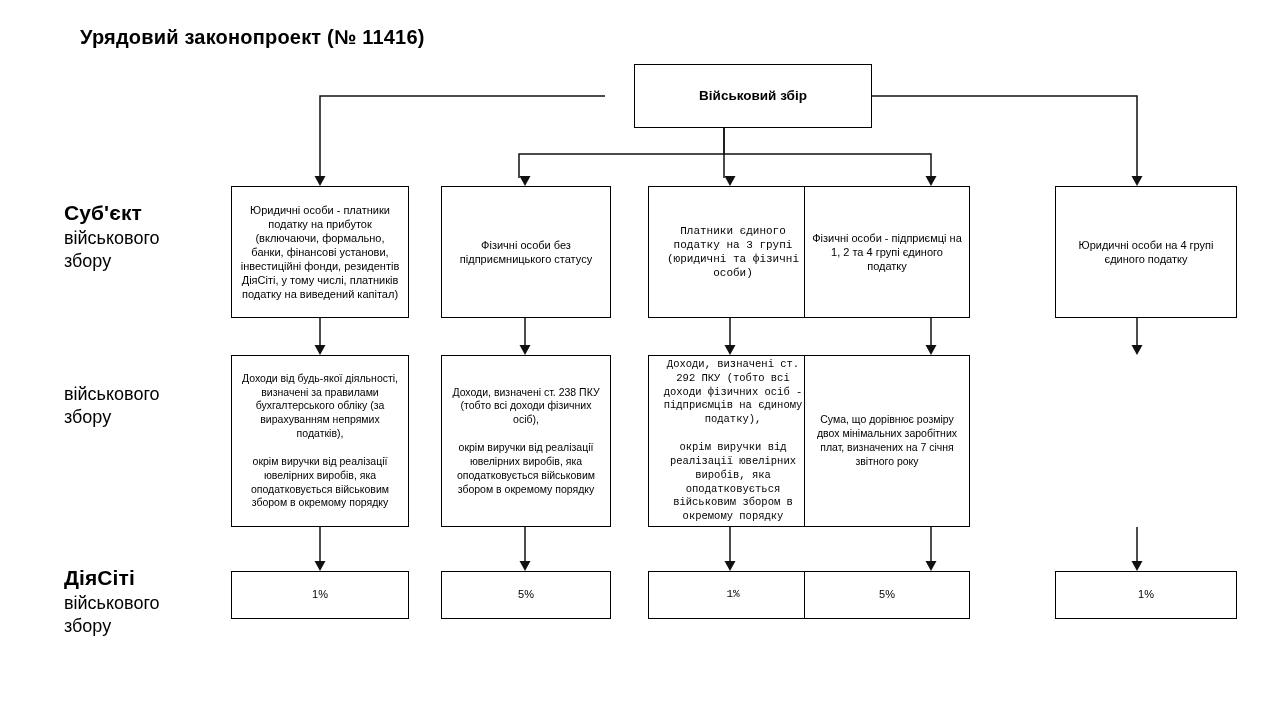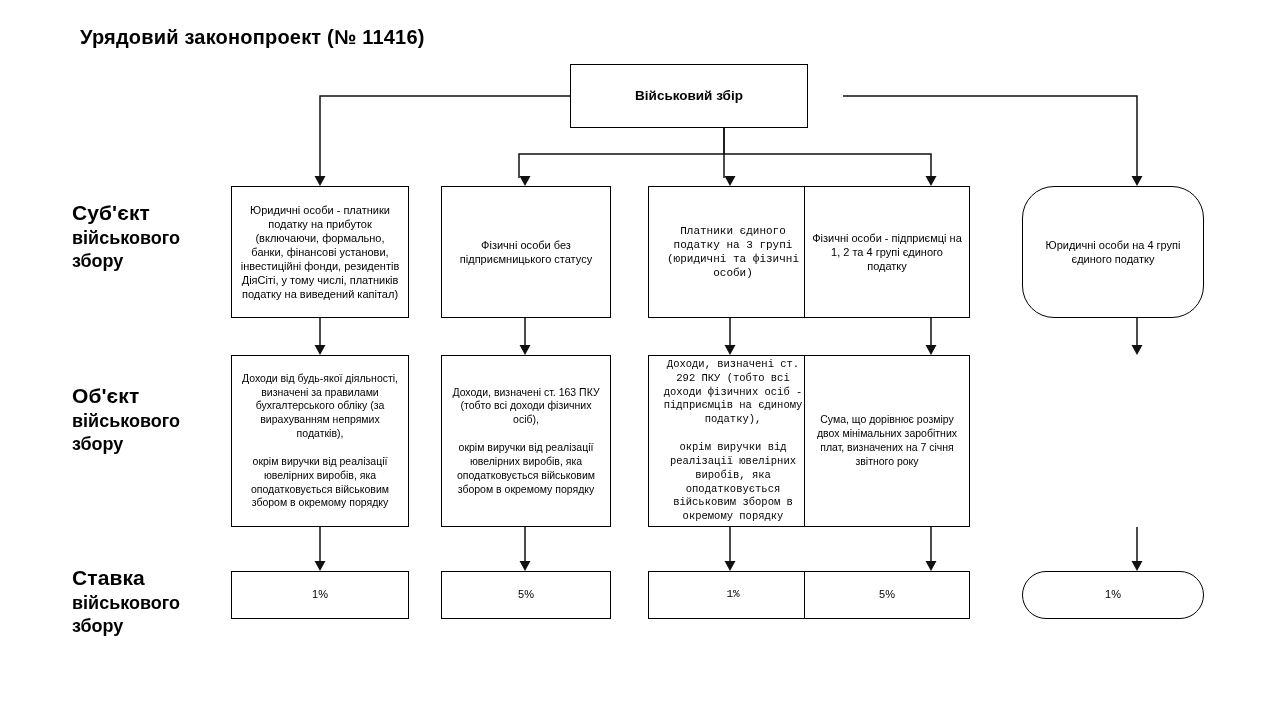--- a/index.html
+++ b/index.html
@@ -26,34 +26,34 @@
     top: 26px;
     font-size: 20px;
     font-weight: bold;
     letter-spacing: 0.2px;
     white-space: nowrap;
   }
 
   
   .row-label {
     position: absolute;
-    left: 72px;
+    left: 64px;
     width: 150px;
     line-height: 1.28;
   }
   .row-label .rl-strong {
     display: block;
     font-size: 21px;
     font-weight: bold;
     letter-spacing: 0.1px;
   }
   .row-label .rl-rest {
     display: block;
     font-size: 18px;
-    font-weight: bold;
+    font-weight: normal;
   }
   #label-subject { top: 200px; }
   #label-object  { top: 383px; }
   #label-rate    { top: 565px; }
 
   
   .box {
     position: absolute;
     box-sizing: border-box;
     border: 1.6px solid #000000;
@@ -66,21 +66,21 @@
   .box .box-text {
     display: block;
     width: 100%;
     padding: 0 6px;
     box-sizing: border-box;
     white-space: pre-line;
   }
 
   
   #root-box {
-    left: 570px;
+    left: 634px;
     top: 64px;
     width: 238px;
     height: 64px;
     flex-direction: column;
     justify-content: space-around;
     border-width: 1.8px;
   }
   #root-box .box-text {
     font-size: 13.5px;
     font-weight: bold;
@@ -115,21 +115,21 @@
   .rate-box .box-text {
     font-size: 11px;
     line-height: 1.2;
   }
 
   
   .col-0 { left: 231px;  width: 178px; }
   .col-1 { left: 441px;  width: 170px; }
   .col-2 { left: 648px;  width: 170px; font-family: Liberation Mono, monospace; }
   .col-3 { left: 804px;  width: 166px; }
-  .col-4 { left: 1022px; width: 182px; border-radius: 32px; }
+  .col-4 { left: 1055px; width: 182px; }
 
   
   #wires {
     position: absolute;
     left: 0;
     top: 0;
     width: 1280px;
     height: 719px;
     pointer-events: none;
   }
@@ -183,26 +183,25 @@
     <polygon points="931,571 925.5,561 936.5,561" fill="#111111"></polygon>
     <polygon points="1137,571 1131.5,561 1142.5,561" fill="#111111"></polygon>
   </svg>
 
   <div class="row-label" id="label-subject">
     <span class="rl-strong">Суб'єкт</span>
     <span class="rl-rest" style="white-space:pre-line">військового
 збору</span>
   </div>
   <div class="row-label" id="label-object">
-    <span class="rl-strong">Об'єкт</span>
     <span class="rl-rest" style="white-space:pre-line">військового
 збору</span>
   </div>
   <div class="row-label" id="label-rate">
-    <span class="rl-strong">Ставка</span>
+    <span class="rl-strong">ДіяСіті</span>
     <span class="rl-rest" style="white-space:pre-line">військового
 збору</span>
   </div>
 
   <div class="box" id="root-box">
     <span class="box-text">Військовий збір</span>
   </div>
 
   <div class="box subject-box col-1">
     <span class="box-text">Фізичні особи без підприємницького статусу</span>
@@ -219,21 +218,21 @@
   <div class="box subject-box col-4">
     <span class="box-text">Юридичні особи на 4 групі єдиного податку</span>
   </div>
 
   <div class="box object-box col-0">
     <span class="box-text">Доходи від будь-якої діяльності, визначені за правилами бухгалтерського обліку (за вирахуванням непрямих податків),
 
 окрім виручки від реалізації ювелірних виробів, яка оподатковується військовим збором в окремому порядку</span>
   </div>
   <div class="box object-box col-1">
-    <span class="box-text">Доходи, визначені ст. 163 ПКУ (тобто всі доходи фізичних осіб),
+    <span class="box-text">Доходи, визначені ст. 238 ПКУ (тобто всі доходи фізичних осіб),
 
 окрім виручки від реалізації ювелірних виробів, яка оподатковується військовим збором в окремому порядку</span>
   </div>
   <div class="box object-box col-2">
     <span class="box-text">Доходи, визначені ст. 292 ПКУ (тобто всі доходи фізичних осіб - підприємців на єдиному податку),
 
 окрім виручки від реалізації ювелірних виробів, яка оподатковується військовим збором в окремому порядку</span>
   </div>
   <div class="box object-box col-3">
     <span class="box-text">Сума, що дорівнює розміру двох мінімальних заробітних плат, визначених на 7 січня звітного року</span>

